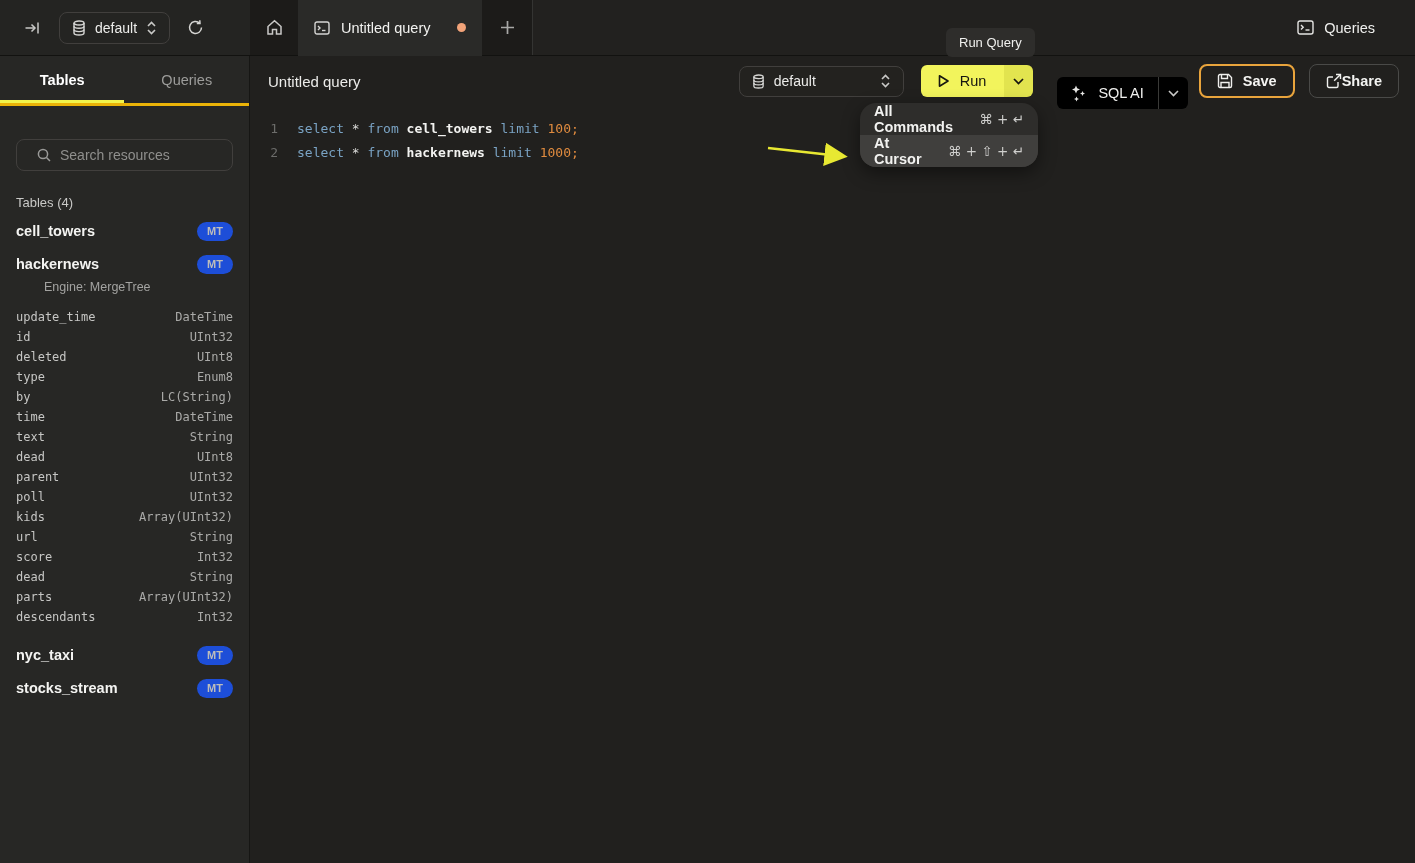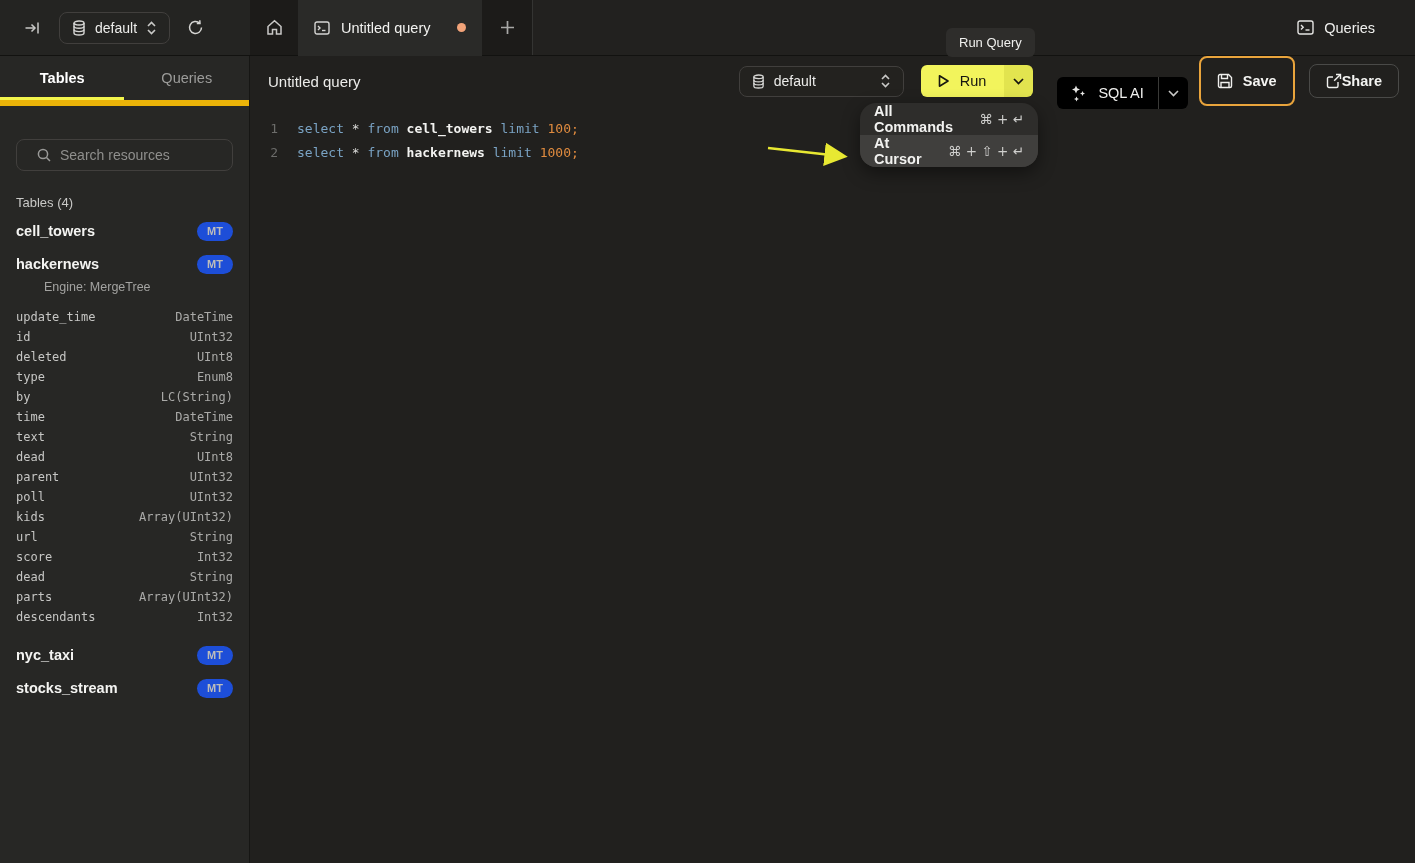--- a/index.html
+++ b/index.html
@@ -21,21 +21,21 @@
   .tab .tab-label { color:#f2f2f0; font-size:14.5px; }
   .tab-dot { width:9px; height:9px; border-radius:50%; background:#f2a379; flex:none; }
   .plus-region { width:50px; align-self:stretch; display:flex; align-items:center; justify-content:center; }
   .queries-btn { margin-left:auto; margin-right:40px; display:flex; align-items:center; gap:10px; color:#f0f0ee; font-size:14.5px; cursor:pointer; }
 
   
   .content { flex:1; display:flex; min-height:0; }
 
   
   .sidebar { width:250px; flex:none; background:#272725; display:flex; flex-direction:column; border-right:1px solid #161614; }
-  .sidebar-tabs { height:50px; flex:none; display:flex; position:relative; border-bottom:6px solid #eab308; }
+  .sidebar-tabs { height:50px; flex:none; display:flex; position:relative; border-bottom:3px solid #eab308; }
   .stab { flex:1; display:flex; align-items:center; justify-content:center; font-size:14.5px; color:#9c9c9a; cursor:pointer; }
   .stab.active { color:#ffffff; font-weight:700; }
   .stab-underline { position:absolute; bottom:0; left:0; width:124px; height:3px; background:#f2f44c; }
   .sidebar-body { flex:1; overflow:hidden; padding:17px 16px 0 16px; }
   .new-table-btn { width:100%; height:32px; background:#f2f44c; color:#141412; border:none; border-radius:6px; font-size:14px; font-weight:700; display:flex; align-items:center; justify-content:center; gap:9px; cursor:pointer; font-family:"Liberation Sans",sans-serif; }
   .search-box { margin-top:16px; height:32px; border:1px solid #413f3d; border-radius:8px; display:flex; align-items:center; padding:0 20px; gap:9px; background:#272725; }
   .search-box input { flex:1; background:transparent; border:none; outline:none; color:#d8d8d6; font-size:14px; font-family:"Liberation Sans",sans-serif; }
   .search-box input::placeholder { color:#8f8f8d; }
   .section-header { margin-top:24px; color:#c9c9c7; font-size:13px; }
   .table-row { display:flex; align-items:center; justify-content:space-between; height:24px; margin-top:9px; cursor:pointer; }
@@ -53,21 +53,21 @@
   .page-title { font-size:15px; font-weight:400; color:#ececea; }
   .toolbar-actions { margin-left:auto; display:flex; align-items:center; }
   .db-select.toolbar-db { margin-left:0; width:165px; height:31px; background:#23221f; }
   .db-select.toolbar-db .lbl { flex:1; }
   .run-split { display:flex; margin-left:17px; height:32px; }
   .run-main { display:flex; align-items:center; gap:10px; background:#f2f45c; border:none; border-radius:6px 0 0 6px; padding:0 18px 0 16px; color:#161610; font-size:14.5px; font-weight:400; cursor:pointer; font-family:"Liberation Sans",sans-serif; }
   .run-caret { width:29px; background:#e2e44f; border:none; border-radius:0 6px 6px 0; display:flex; align-items:center; justify-content:center; cursor:pointer; }
   .sqlai-btn { margin-left:24px; height:32px; background:#000000; border:none; border-radius:6px; display:flex; align-items:center; color:#f0f0ee; font-size:14.5px; cursor:pointer; padding:0; font-family:"Liberation Sans",sans-serif;margin-top:24px; }
   .sqlai-main { display:flex; align-items:center; gap:11px; padding:0 14px 0 13px; }
   .sqlai-caret { width:30px; height:32px; display:flex; align-items:center; justify-content:center; border-left:1px solid #3a3a38; }
-  .save-btn { margin-left:11px; height:50px; background:transparent; border:2px solid #e9a43c; border-radius:8px; display:flex; align-items:center; gap:10px; padding:0 16px; color:#f4f4f2; font-size:14.5px; font-weight:700; cursor:pointer; font-family:"Liberation Sans",sans-serif; }
+  .save-btn { margin-left:11px; height:34px; background:transparent; border:2px solid #e9a43c; border-radius:8px; display:flex; align-items:center; gap:10px; padding:0 16px; color:#f4f4f2; font-size:14.5px; font-weight:700; cursor:pointer; font-family:"Liberation Sans",sans-serif; }
   .share-btn { margin-left:14px; height:34px; background:transparent; border:1px solid #4a4a48; border-radius:8px; display:flex; align-items:center; padding:0 16px; color:#f4f4f2; font-size:14.5px; font-weight:700; cursor:pointer; font-family:"Liberation Sans",sans-serif; }
 
   
   .editor { flex:1; padding:10px 0 0 16px; font-family:"DejaVu Sans Mono", monospace; font-size:13px; }
   .code-line { display:flex; height:24px; align-items:center; }
   .ln { width:12px; text-align:right; margin-right:19px; color:#6c6c6a; flex:none; }
   .tok-kw { color:#7aa3c4; }
   .tok-pl { color:#dcdcda; }
   .tok-tbl { color:#f2f2f0; font-weight:700; }
   .tok-num { color:#e08b3f; }

